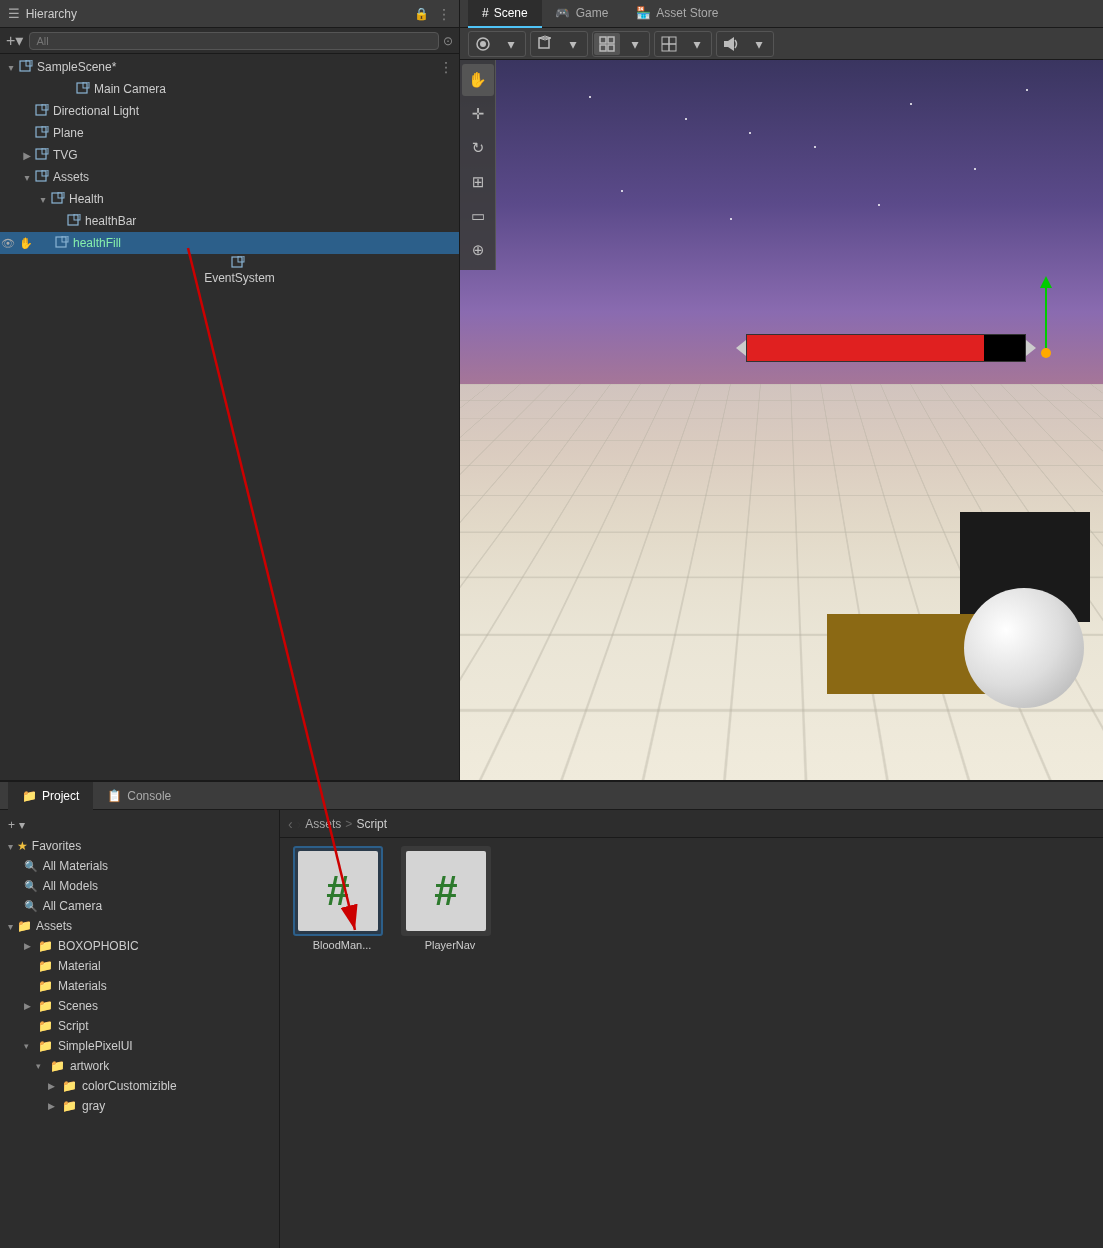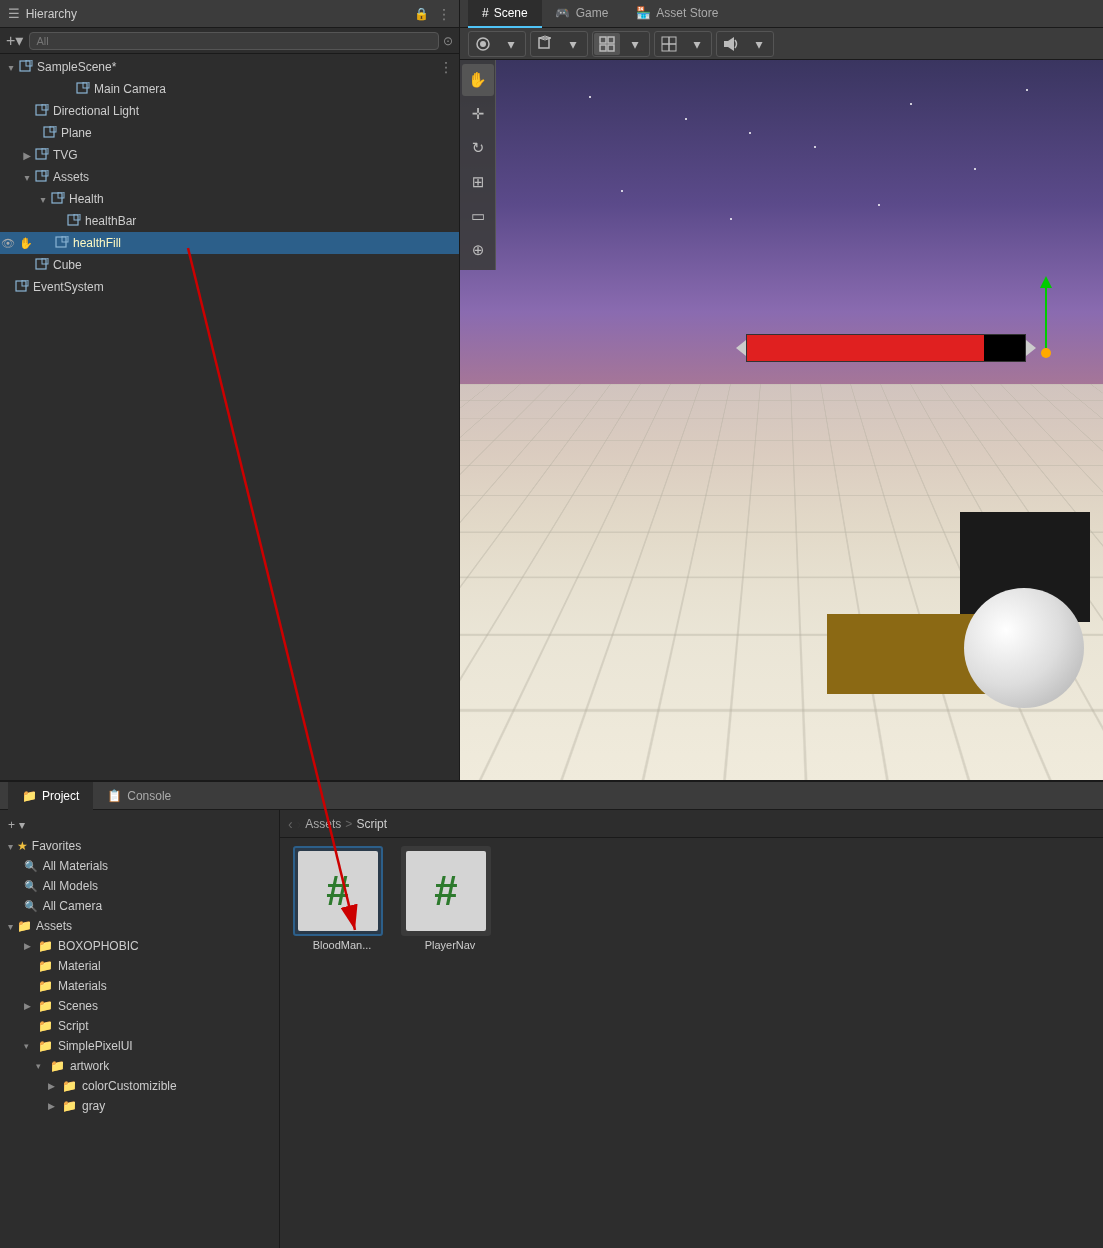--- a/index.html
+++ b/index.html
@@ -123,21 +123,21 @@
       align-items: center;
       justify-content: center;
     }
 
     .tree-label {
       font-size: 12px;
       color: #cccccc;
     }
 
     .tree-item.selected .tree-label {
-      color: #fef9c3;
+      color: #86efac;
     }
 
     .options-btn {
       margin-left: auto;
       margin-right: 6px;
       color: #888;
       font-size: 14px;
     }
 
     
@@ -674,21 +674,21 @@
         <span class="tree-arrow" style="width:14px;"></span>
         <div class="tree-icon">
           <svg width="14" height="14" viewBox="0 0 14 14">
             <rect x="1" y="1" width="10" height="10" fill="none" stroke="#8ab4d4" stroke-width="1.2"></rect>
             <rect x="7" y="0" width="6" height="6" fill="none" stroke="#8ab4d4" stroke-width="1"></rect>
           </svg>
         </div>
         <span class="tree-label">Directional Light</span>
       </div>
 
-      <div class="tree-item" style="padding-left:28px;">
+      <div class="tree-item" style="padding-left:20px;">
         <span class="tree-arrow" style="width:14px;"></span>
         <div class="tree-icon">
           <svg width="14" height="14" viewBox="0 0 14 14">
             <rect x="1" y="1" width="10" height="10" fill="none" stroke="#8ab4d4" stroke-width="1.2"></rect>
             <rect x="7" y="0" width="6" height="6" fill="none" stroke="#8ab4d4" stroke-width="1"></rect>
           </svg>
         </div>
         <span class="tree-label">Plane</span>
       </div>
 
@@ -744,32 +744,22 @@
         <span class="tree-arrow" style="width:14px;margin-left:2px;"></span>
         <div class="tree-icon">
           <svg width="14" height="14" viewBox="0 0 14 14">
             <rect x="1" y="1" width="10" height="10" fill="none" stroke="#8ab4d4" stroke-width="1.2"></rect>
             <rect x="7" y="0" width="6" height="6" fill="none" stroke="#8ab4d4" stroke-width="1"></rect>
           </svg>
         </div>
         <span class="tree-label">healthFill</span>
       </div>
 
-      <div class="tree-item" style="padding-left:20px;">
-        <span class="tree-arrow" style="width:14px;"></span>
-        <div class="tree-icon">
-          <svg width="14" height="14" viewBox="0 0 14 14">
-            <rect x="1" y="1" width="10" height="10" fill="none" stroke="#8ab4d4" stroke-width="1.2"></rect>
-            <rect x="7" y="0" width="6" height="6" fill="none" stroke="#8ab4d4" stroke-width="1"></rect>
-          </svg>
-        </div>
-        <span class="tree-label">Cube</span>
-      </div>
-
-      <div class="tree-item" style="">
+
+      <div class="tree-item" style="padding-left:20px;flex-direction:column;">
         <span class="tree-arrow" style="width:14px;"></span>
         <div class="tree-icon">
           <svg width="14" height="14" viewBox="0 0 14 14">
             <rect x="1" y="1" width="10" height="10" fill="none" stroke="#8ab4d4" stroke-width="1.2"></rect>
             <rect x="7" y="0" width="6" height="6" fill="none" stroke="#8ab4d4" stroke-width="1"></rect>
           </svg>
         </div>
         <span class="tree-label">EventSystem</span>
       </div>
     </div>

